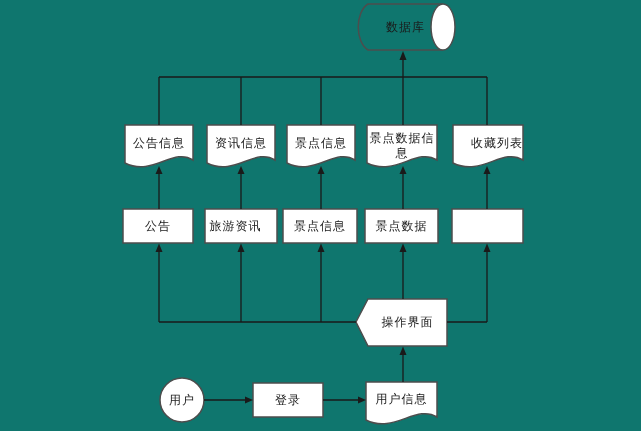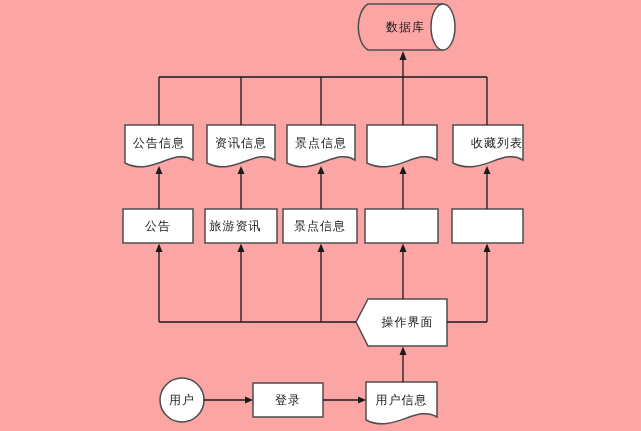--- a/index.html
+++ b/index.html
@@ -1,16 +1,16 @@
 <!DOCTYPE html>
 <html><head>
 <meta charset="utf-8">
 <style>
   html,body{margin:0;padding:0;background:#ffffff;}
-  #stage{position:relative;width:641px;height:431px;background:#fca5a5;overflow:hidden;
+  #stage{position:relative;width:641px;height:431px;background:#0f766e;overflow:hidden;
          font-family:"DejaVu Sans",sans-serif;color:#1a1a1a;}
   #diagram-svg{position:absolute;left:0;top:0;}
   .lbl{position:absolute;display:flex;align-items:center;justify-content:center;
        text-align:center;font-size:12px;line-height:1.25;color:#1a1a1a;letter-spacing:1px;}
 </style>
 </head>
 <body>
 
 <div id="stage">
 
@@ -84,25 +84,27 @@
       <polygon points="253,400 245,396.5 245,403.5"></polygon>
       <polygon points="366,400 358,396.5 358,403.5"></polygon>
     </g>
   </svg>
 
   <div class="lbl" style="left:368px;top:6px;width:75px;height:42px;">数据库</div>
 
   <div class="lbl" style="left:207px;top:125px;width:68px;height:36px;">资讯信息</div>
   <div class="lbl" style="left:125px;top:125px;width:68px;height:36px;">公告信息</div>
   <div class="lbl" style="left:287px;top:125px;width:68px;height:36px;">景点信息</div>
+  <div class="lbl" style="left:369px;top:126px;width:66px;height:40px;">景点数据信息</div>
   <div class="lbl" style="left:453px;top:125px;width:70px;height:36px;margin-left:9px;">收藏列表</div>
 
   <div class="lbl" style="left:123px;top:209px;width:70px;height:34px;text-align:center;">公告</div>
   <div class="lbl" style="left:205px;top:209px;width:61px;height:34px;">旅游资讯</div>
   <div class="lbl" style="left:283px;top:209px;width:74px;height:34px;">景点信息</div>
+  <div class="lbl" style="left:365px;top:209px;width:73px;height:34px;">景点数据</div>
 
   <div class="lbl" style="left:368px;top:299px;width:79px;height:47px;">操作界面</div>
 
   <div class="lbl" style="left:160px;top:378px;width:44px;height:44px;">用户</div>
   <div class="lbl" style="left:253px;top:383px;width:70px;height:34px;border-radius:6px;">登录</div>
-  <div class="lbl" style="left:366px;top:382px;width:71px;height:36px;">用户信息</div>
+  <div class="lbl" style="left:366px;top:382px;width:71px;height:36px;font-family:Liberation Mono, monospace;">用户信息</div>
 
 </div>
 
 </body></html>

